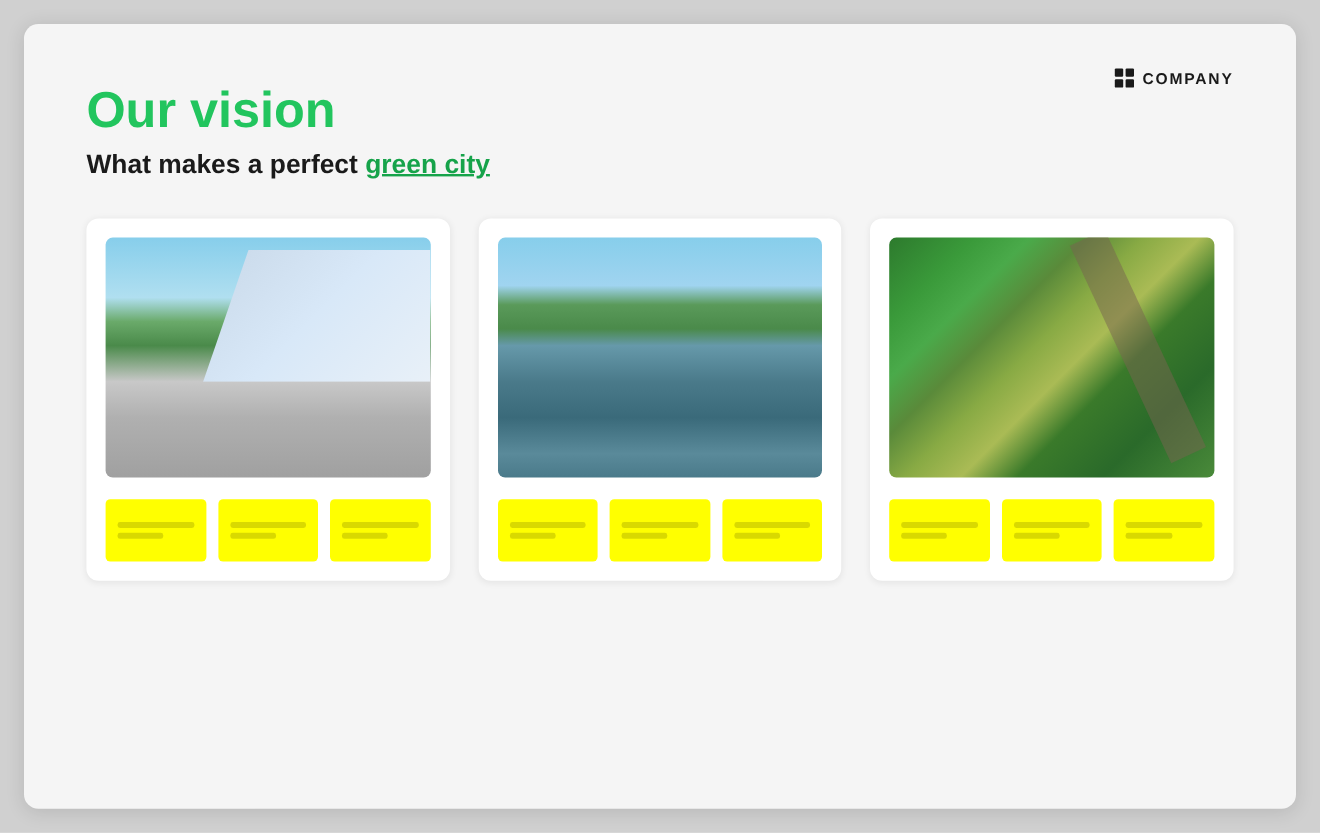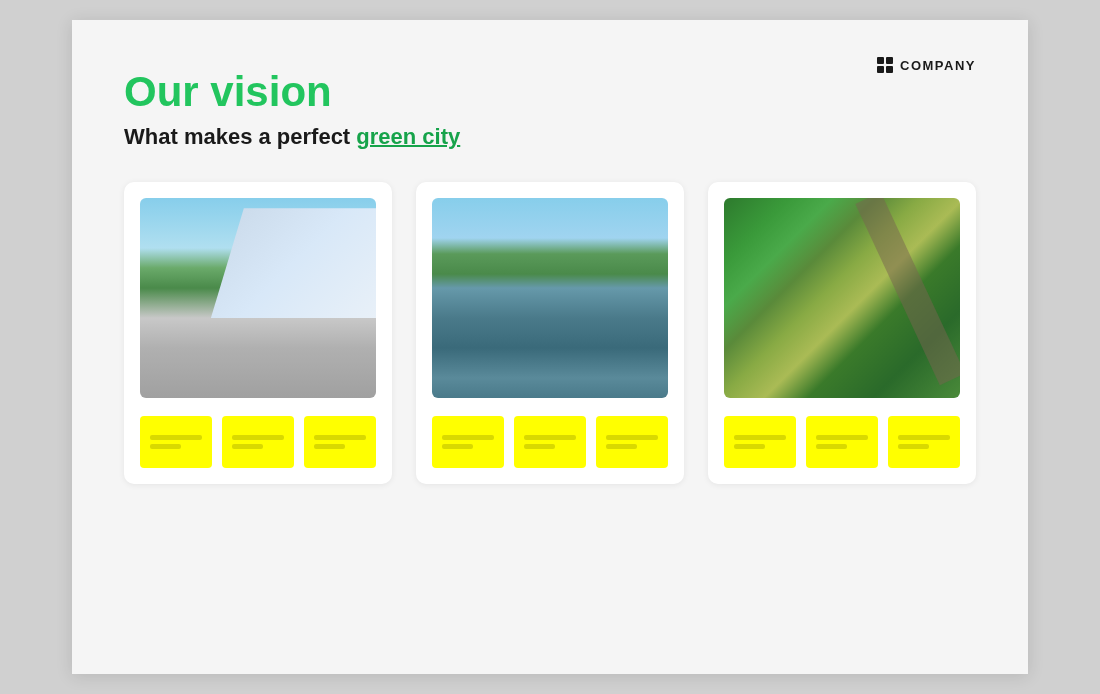--- a/index.html
+++ b/index.html
@@ -7,24 +7,24 @@
     body {
       background: #d0d0d0;
       display: flex;
       justify-content: center;
       align-items: center;
       min-height: 100vh;
       font-family: 'Arial', sans-serif;
     }
 
     .slide {
-      width: 956px;
+      width: 1060px;
       min-height: 654px;
       background: #f5f5f5;
-      border-radius: 0;
+      border-radius: 12px;
       padding: 48px 52px 48px 52px;
       position: relative;
       box-shadow: 0 2px 16px rgba(0,0,0,0.12);
     }
 
     .logo {
       position: absolute;
       top: 36px;
       right: 52px;
       display: flex;

